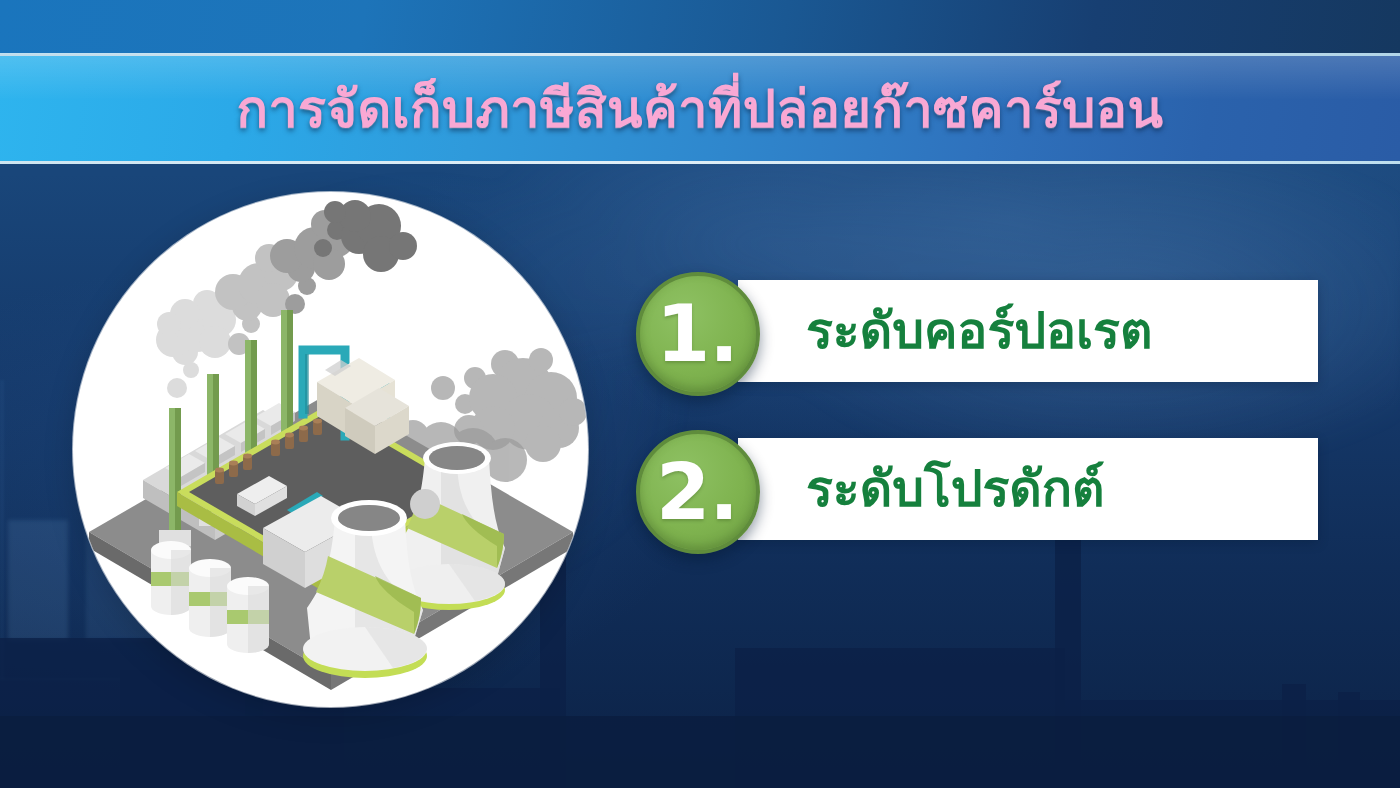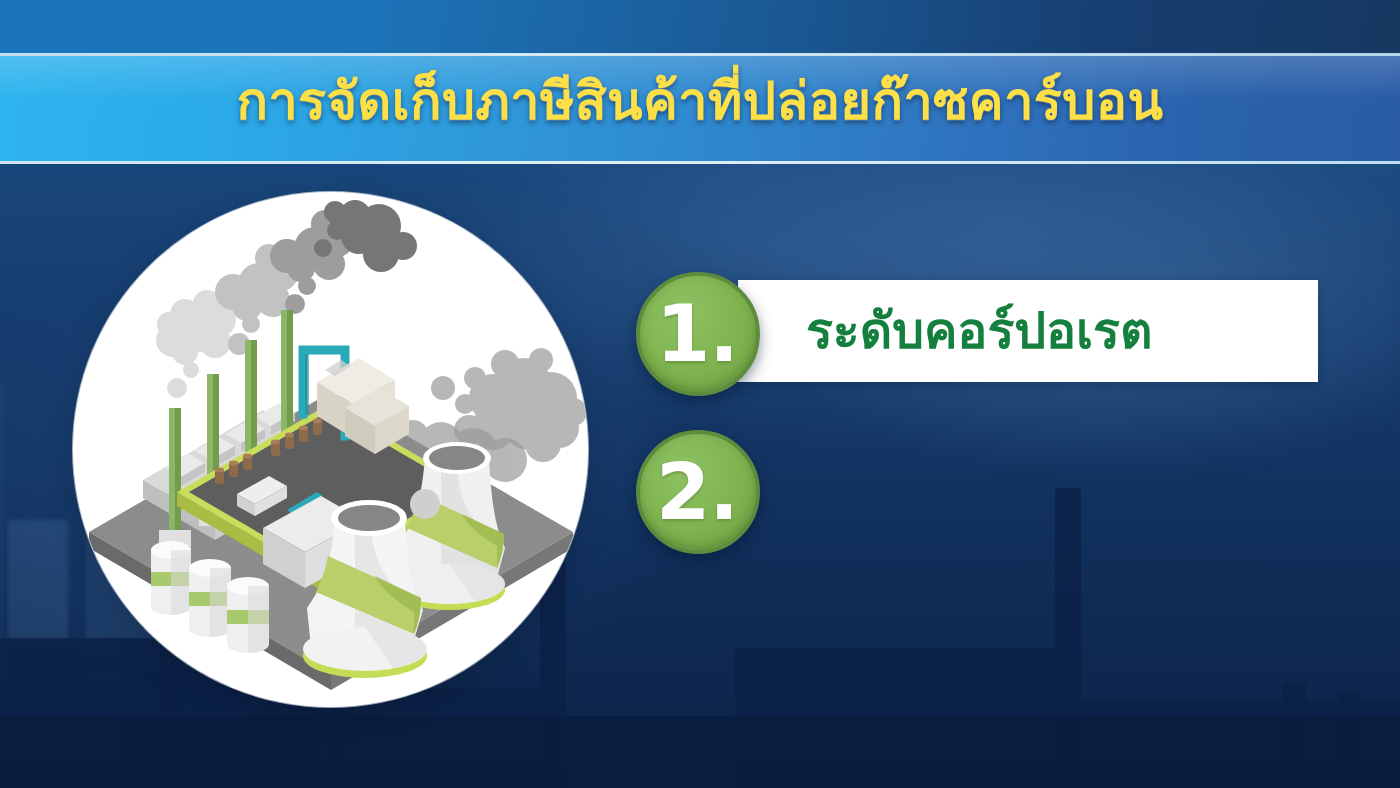--- a/index.html
+++ b/index.html
@@ -87,23 +87,23 @@
     background:
       linear-gradient(180deg, rgba(255,255,255,0.16) 0%, rgba(255,255,255,0) 42%),
       linear-gradient(98deg, #2eb4ee 0%, #2ba9e8 17%, #2f9adb 34%, #2f87cd 52%, #2f72bd 70%, #2a62ac 86%, #2a5ca6 100%);
   }
   .header .rule-bot {
     position:absolute; left:0; top:161px; width:1400px; height:3px;
     background:linear-gradient(90deg,#d6eef8 0%,#eaf7fd 45%,#c6e6f4 100%);
     opacity:.95;
   }
   .header-title {
-    position:absolute; left:0; top:48px; width:1400px; height:105px;
+    position:absolute; left:0; top:56px; width:1400px; height:105px;
     display:flex; align-items:center; justify-content:center;
-    color:#fde047; font-size:52px; line-height:1; font-weight:700;
+    color:#f9a8d4; font-size:52px; line-height:1; font-weight:700;
     letter-spacing:.5px; white-space:nowrap;
     text-shadow:0 3px 5px rgba(7,30,62,.55), 0 1px 0 rgba(255,255,255,.35);
     font-family:"DejaVu Sans","Liberation Sans",sans-serif;
   }
 
   
   .circle {
     position:absolute; left:73px; top:192px; width:515px; height:515px;
     border-radius:50%; background:#ffffff;
     box-shadow:0 0 0 1px rgba(255,255,255,.6), 0 8px 30px rgba(0,0,0,.18);
@@ -441,20 +441,23 @@
     <div class="row">
       <div class="bar">
         <span class="bar-text">ระดับคอร์ปอเรต</span>
       </div>
       <div class="badge">
         <span class="badge-num">1.</span>
       </div>
     </div>
 
     <div class="row">
+      <div class="bar">
+        <span class="bar-text">ระดับโปรดักต์</span>
+      </div>
       <div class="badge">
         <span class="badge-num">2.</span>
       </div>
     </div>
 
   </div>
 
 
 </div>
 

